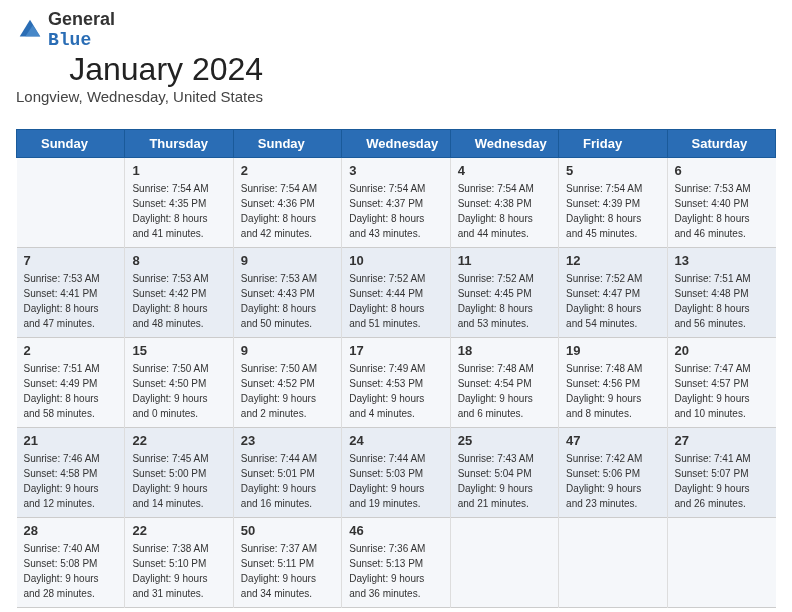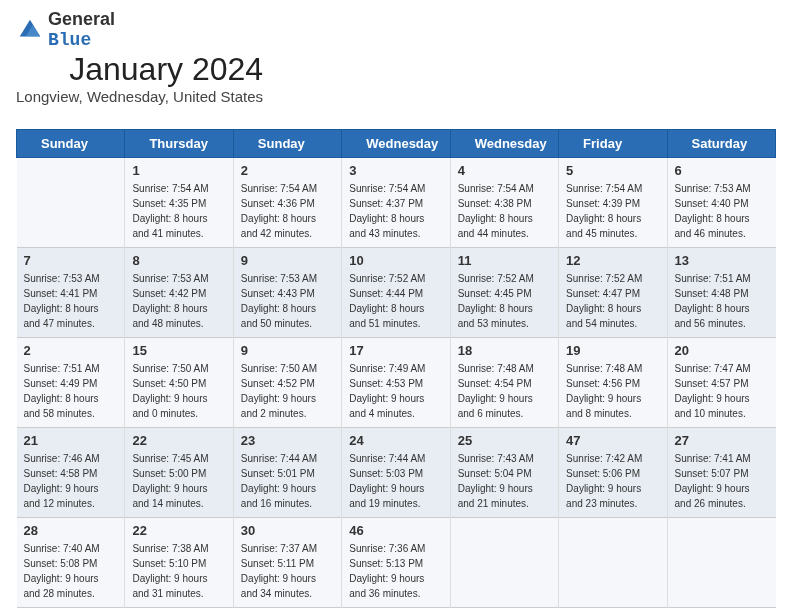--- a/index.html
+++ b/index.html
@@ -242,21 +242,21 @@
       <tr>
         <td>
           <span class="day-number">28</span>
           <div class="day-info">Sunrise: 7:40 AM<br>Sunset: 5:08 PM<br>Daylight: 9 hours and 28 minutes.</div>
         </td>
         <td>
           <span class="day-number">22</span>
           <div class="day-info">Sunrise: 7:38 AM<br>Sunset: 5:10 PM<br>Daylight: 9 hours and 31 minutes.</div>
         </td>
         <td>
-          <span class="day-number">30</span>
+          <span class="day-number">50</span>
           <div class="day-info">Sunrise: 7:37 AM<br>Sunset: 5:11 PM<br>Daylight: 9 hours and 34 minutes.</div>
         </td>
         <td>
           <span class="day-number">46</span>
           <div class="day-info">Sunrise: 7:36 AM<br>Sunset: 5:13 PM<br>Daylight: 9 hours and 36 minutes.</div>
         </td>
         <td></td>
         <td></td>
         <td></td>
       </tr>

